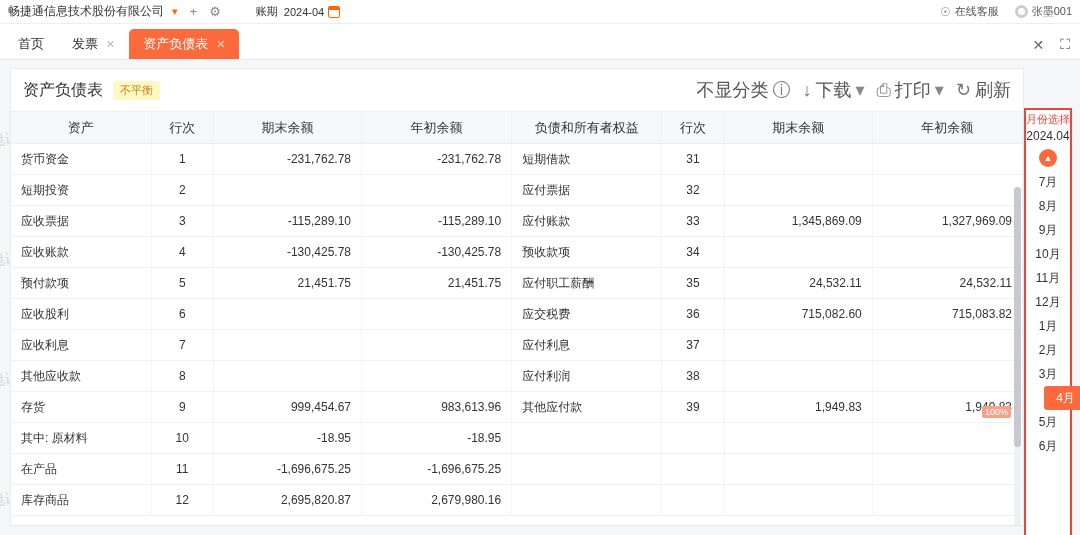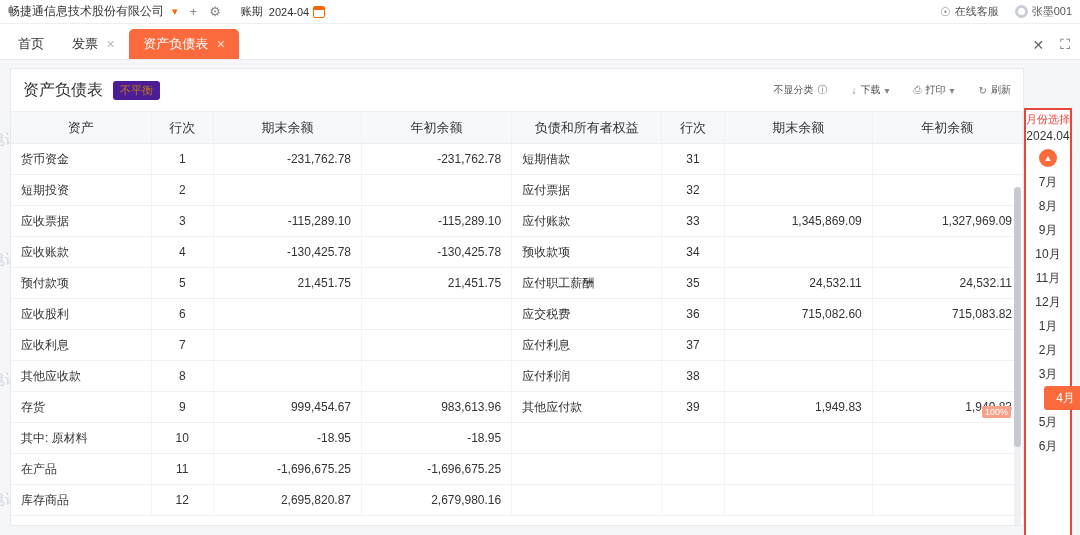--- a/index.html
+++ b/index.html
@@ -34,21 +34,21 @@
     position: relative; z-index: 60;
     height: 24px; background: #fff;
     display: flex; align-items: center;
     padding: 0 8px;
     border-bottom: 1px solid #eceef1;
     font-size: 11px;
   }
   .topbar .company { color: #333; font-size: 12px; }
   .topbar .chev { color: #f60; margin-left: 8px; font-size: 11px; }
   .topbar .tb-icon { color: #888; margin-left: 12px; font-size: 13px; line-height: 1; }
-  .topbar .period-label { margin-left: 20px; color: #333; }
+  .topbar .period-label { margin-left: 35px; color: #333; }
   .topbar .period-val { margin-left: 6px; color: #333; }
   .cal-icon {
     display: inline-block; width: 12px; height: 12px;
     border: 1px solid #f60; border-radius: 2px;
     position: relative; margin-left: 4px; vertical-align: -2px;
   }
   .cal-icon:before {
     content: ""; position: absolute; left: 0; right: 0; top: 0; height: 3px; background: #f60;
   }
   .topbar .spacer { flex: 1; }
@@ -95,26 +95,26 @@
     border: 1px solid #e8eaed;
     z-index: 55;
     overflow: hidden;
   }
   .card-head {
     height: 42px; display: flex; align-items: center;
     padding: 0 12px;
   }
   .card-title { font-size: 16px; color: #333; font-weight: normal; }
   .badge-unbalanced {
-    margin-left: 10px; background: #4c1d95; color: #c27c16;
+    margin-left: 10px; background: #fef9c3; color: #c27c16;
     border-radius: 3px; padding: 2px 7px; font-size: 11px;
   }
   .card-head .spacer { flex: 1; }
   .head-action {
-    margin-left: 24px; color: #555; font-size: 10px;
+    margin-left: 12px; color: #555; font-size: 18px;
     display: flex; align-items: center;
   }
   .head-action .ic { margin-right: 4px; color: #777; }
 
   
   .table-wrap {
     position: absolute; left: 0; right: 0; top: 42px; bottom: 0;
     overflow: hidden;
   }
   table.rep { border-collapse: collapse; width: 1012px; table-layout: fixed; }

